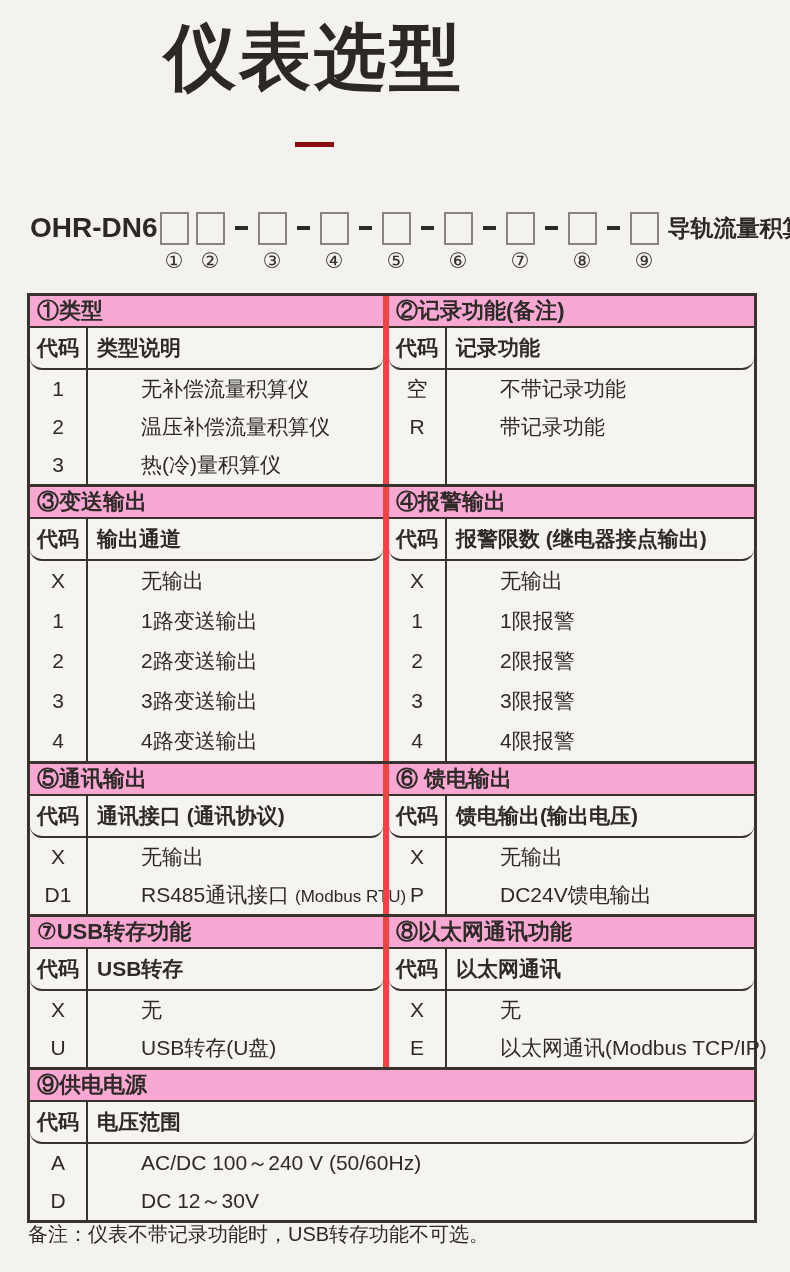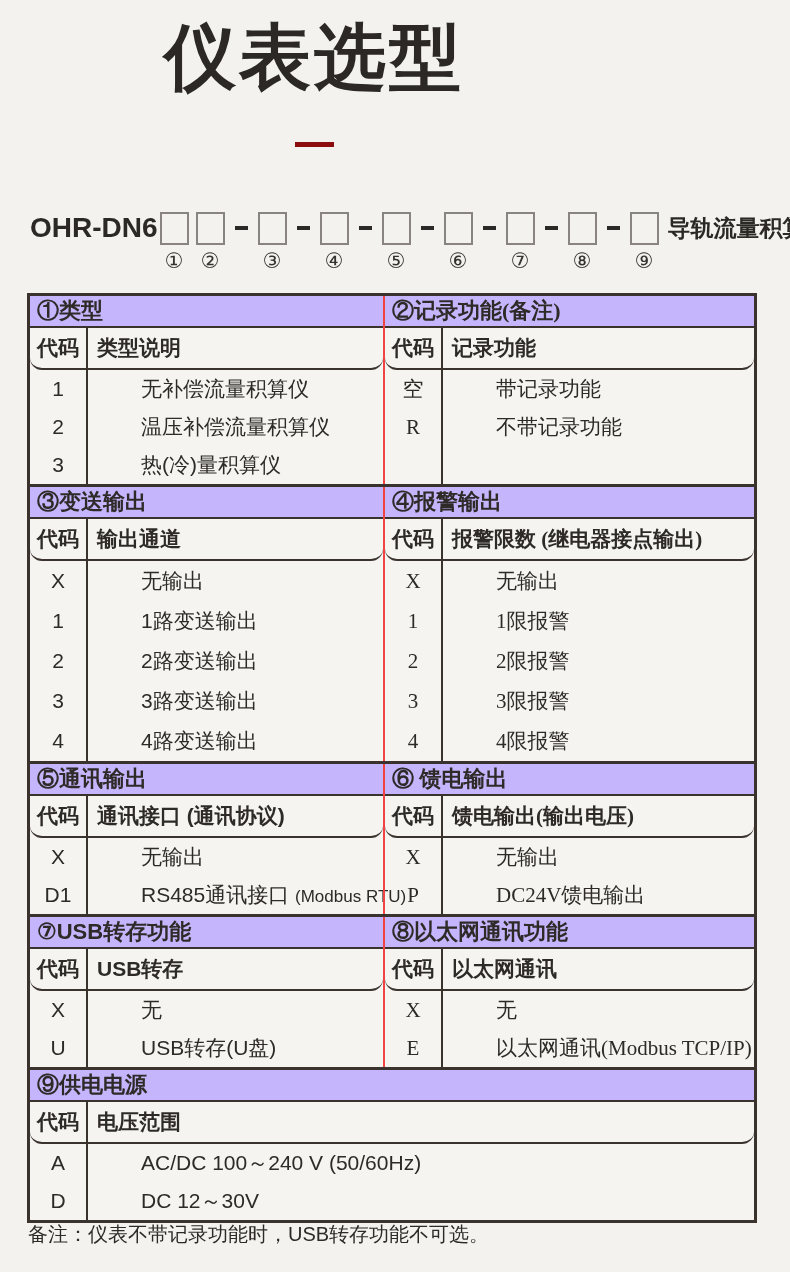--- a/index.html
+++ b/index.html
@@ -66,29 +66,29 @@
     position:absolute; left:27px; top:293px;
     width:730px;
     box-sizing:border-box;
     border:3px solid #3a322d;
     background:#f5f4f1;
   }
   .section { display:flex; border-top:3px solid #3a322d; }
   .section:first-child { border-top:none; }
   .half { display:flex; flex-direction:column; }
   .half-left  { width:353px; }
-  .half-right { width:371px; border-left:2px solid #ef4444; box-sizing:border-box;font-family:Liberation Serif, serif; }
+  .half-right { width:371px; border-left:6px solid #ef4444; box-sizing:border-box; }
   .full-width { width:724px; }
 
   .sec-title {
     height:30px; line-height:30px;
     padding-left:7px;
     font-size:22px; font-weight:600;
     border-bottom:2px solid #3a322d;
-    background:#c4b5fd;
+    background:#f9a8d4;
     white-space:nowrap;
   }
   .col-head {
     display:flex; height:40px;
     border-bottom:2px solid #3a322d;
     font-size:21px; font-weight:600;border-radius:12px;
   }
   .code-h {
     width:56px; flex:0 0 56px;
     border-right:2px solid #3a322d;
@@ -204,22 +204,22 @@
         <div class="col-head">
           <div class="code-h">代码</div>
           <div class="desc-h">记录功能</div>
         </div>
         <div class="data">
           <div class="code-col">
             <div class="cell">空</div>
             <div class="cell">R</div>
           </div>
           <div class="desc-col">
+            <div class="cell">不带记录功能</div>
             <div class="cell">带记录功能</div>
-            <div class="cell">不带记录功能</div>
           </div>
         </div>
       </div>
     </div>
 
     <div class="section">
       <div class="half half-left rows-40">
         <div class="sec-title">③变送输出</div>
         <div class="col-head">
           <div class="code-h">代码</div>

